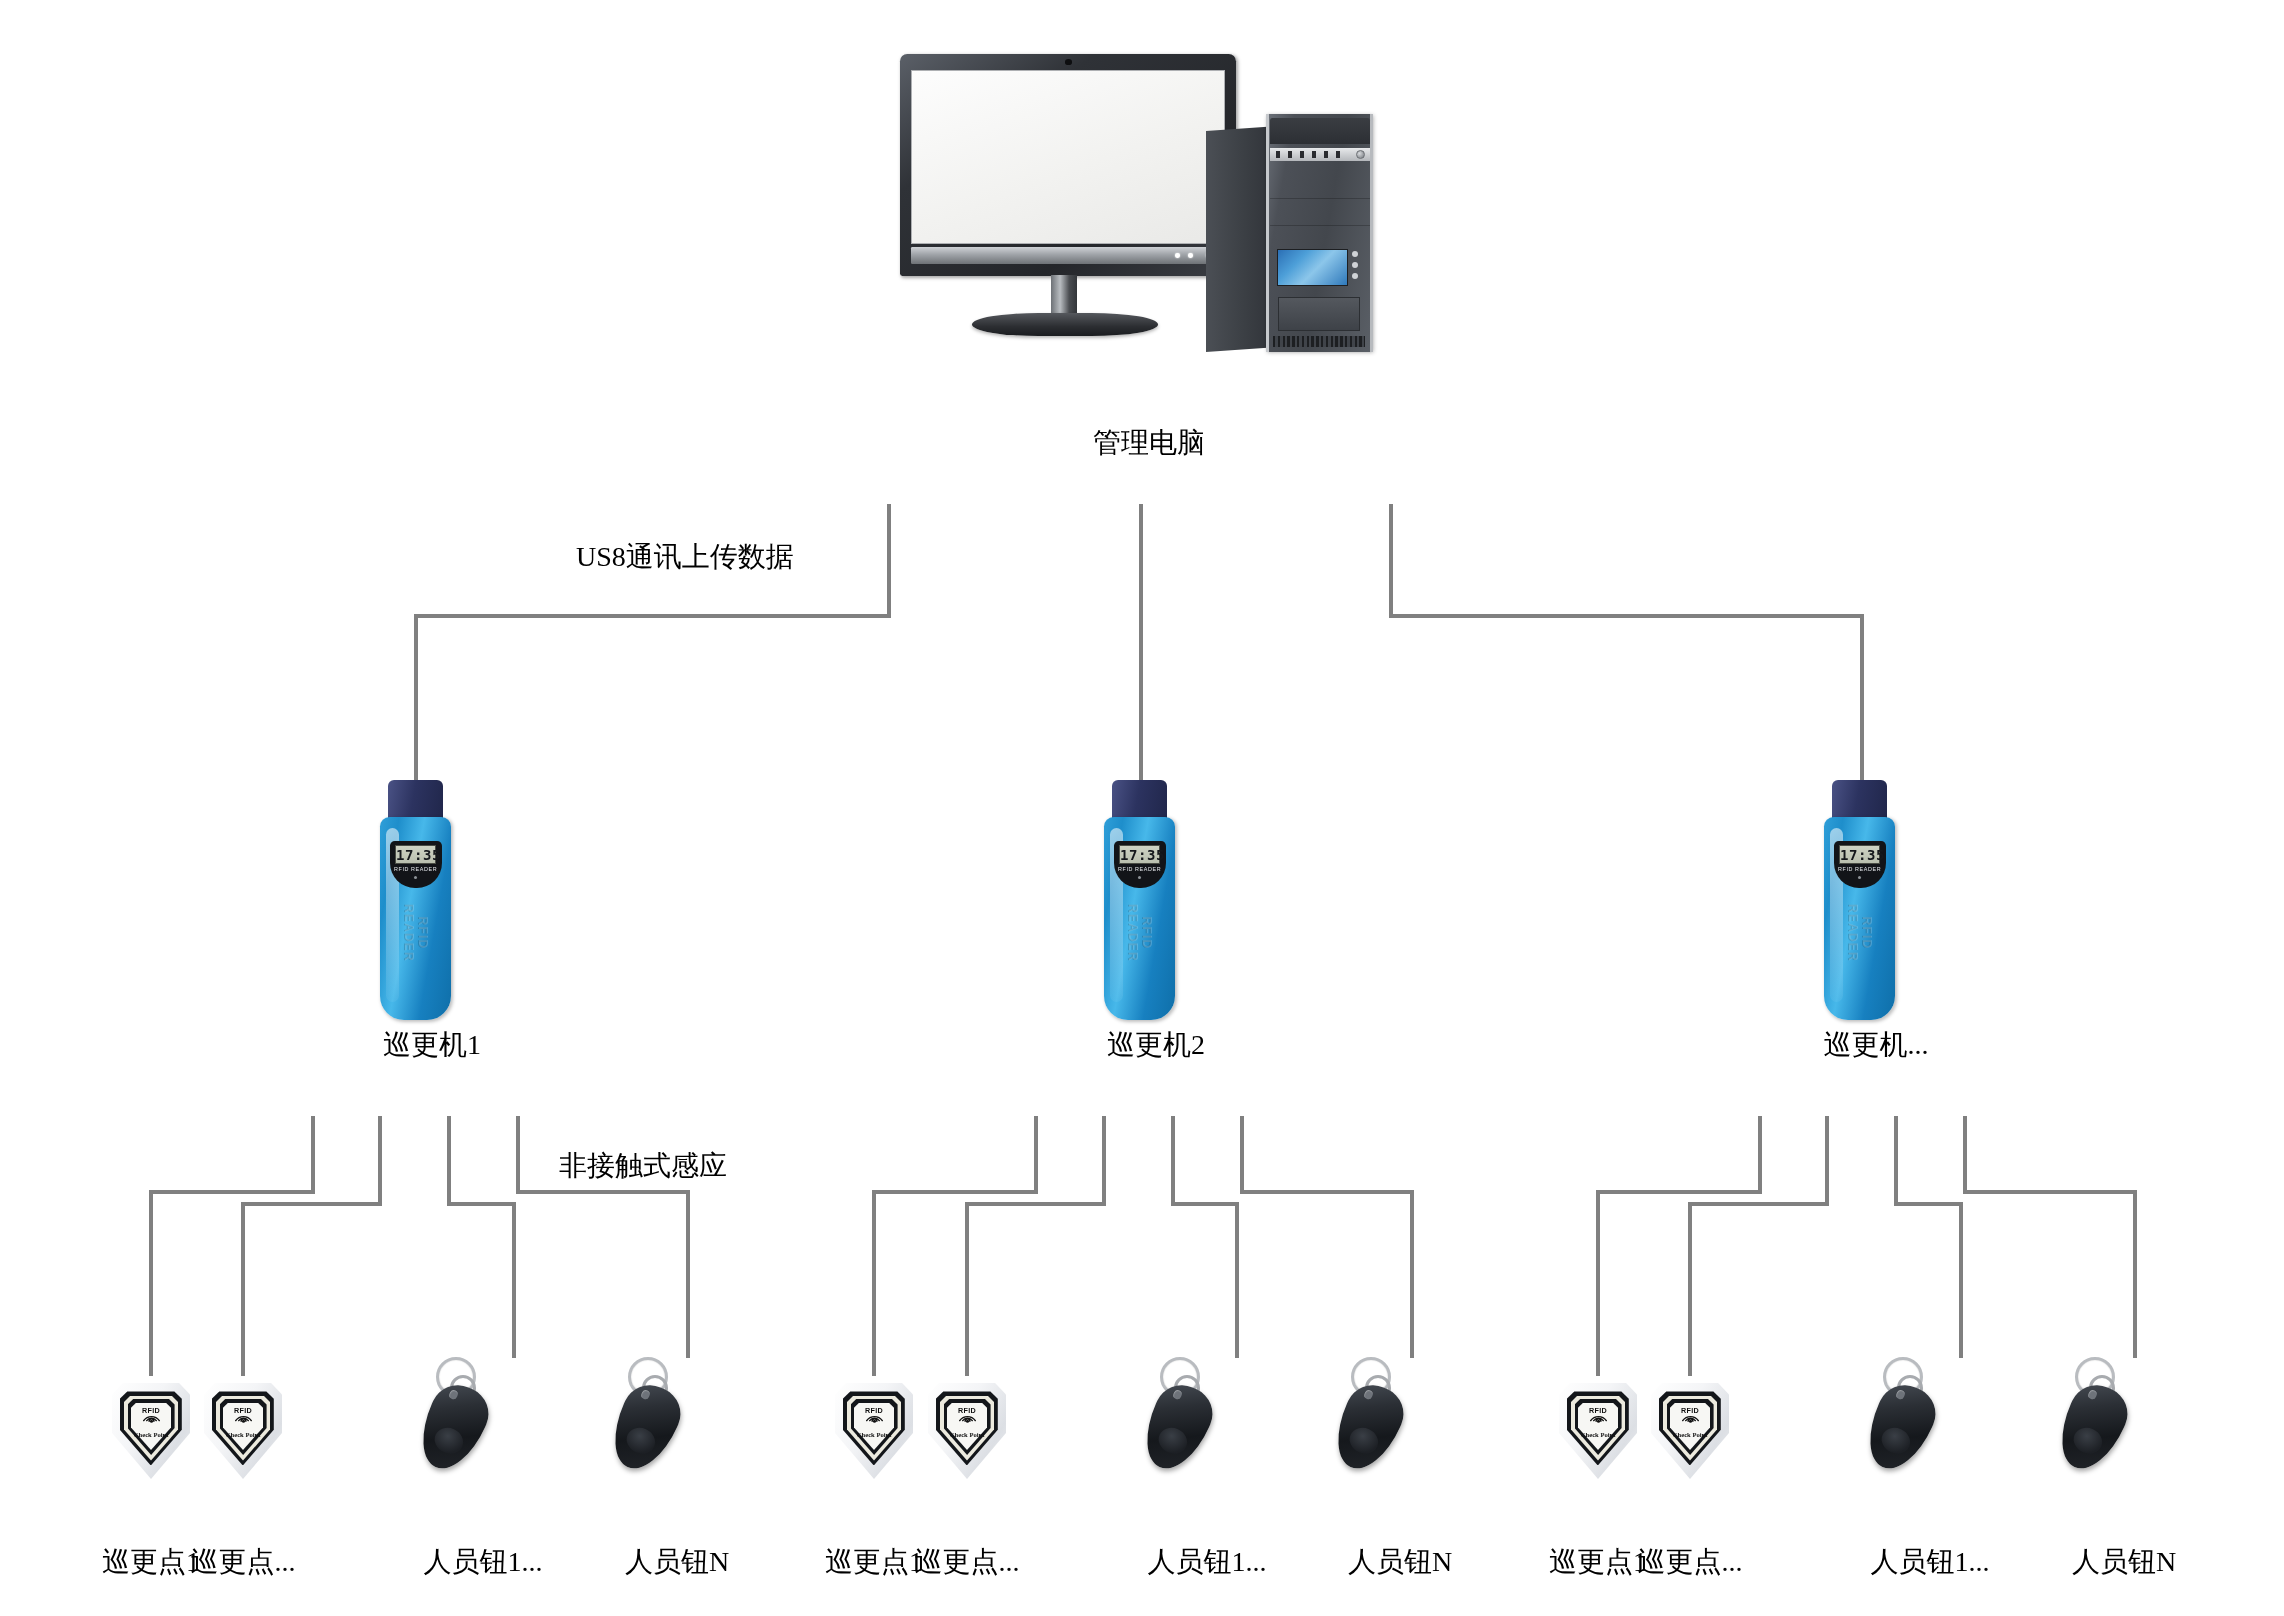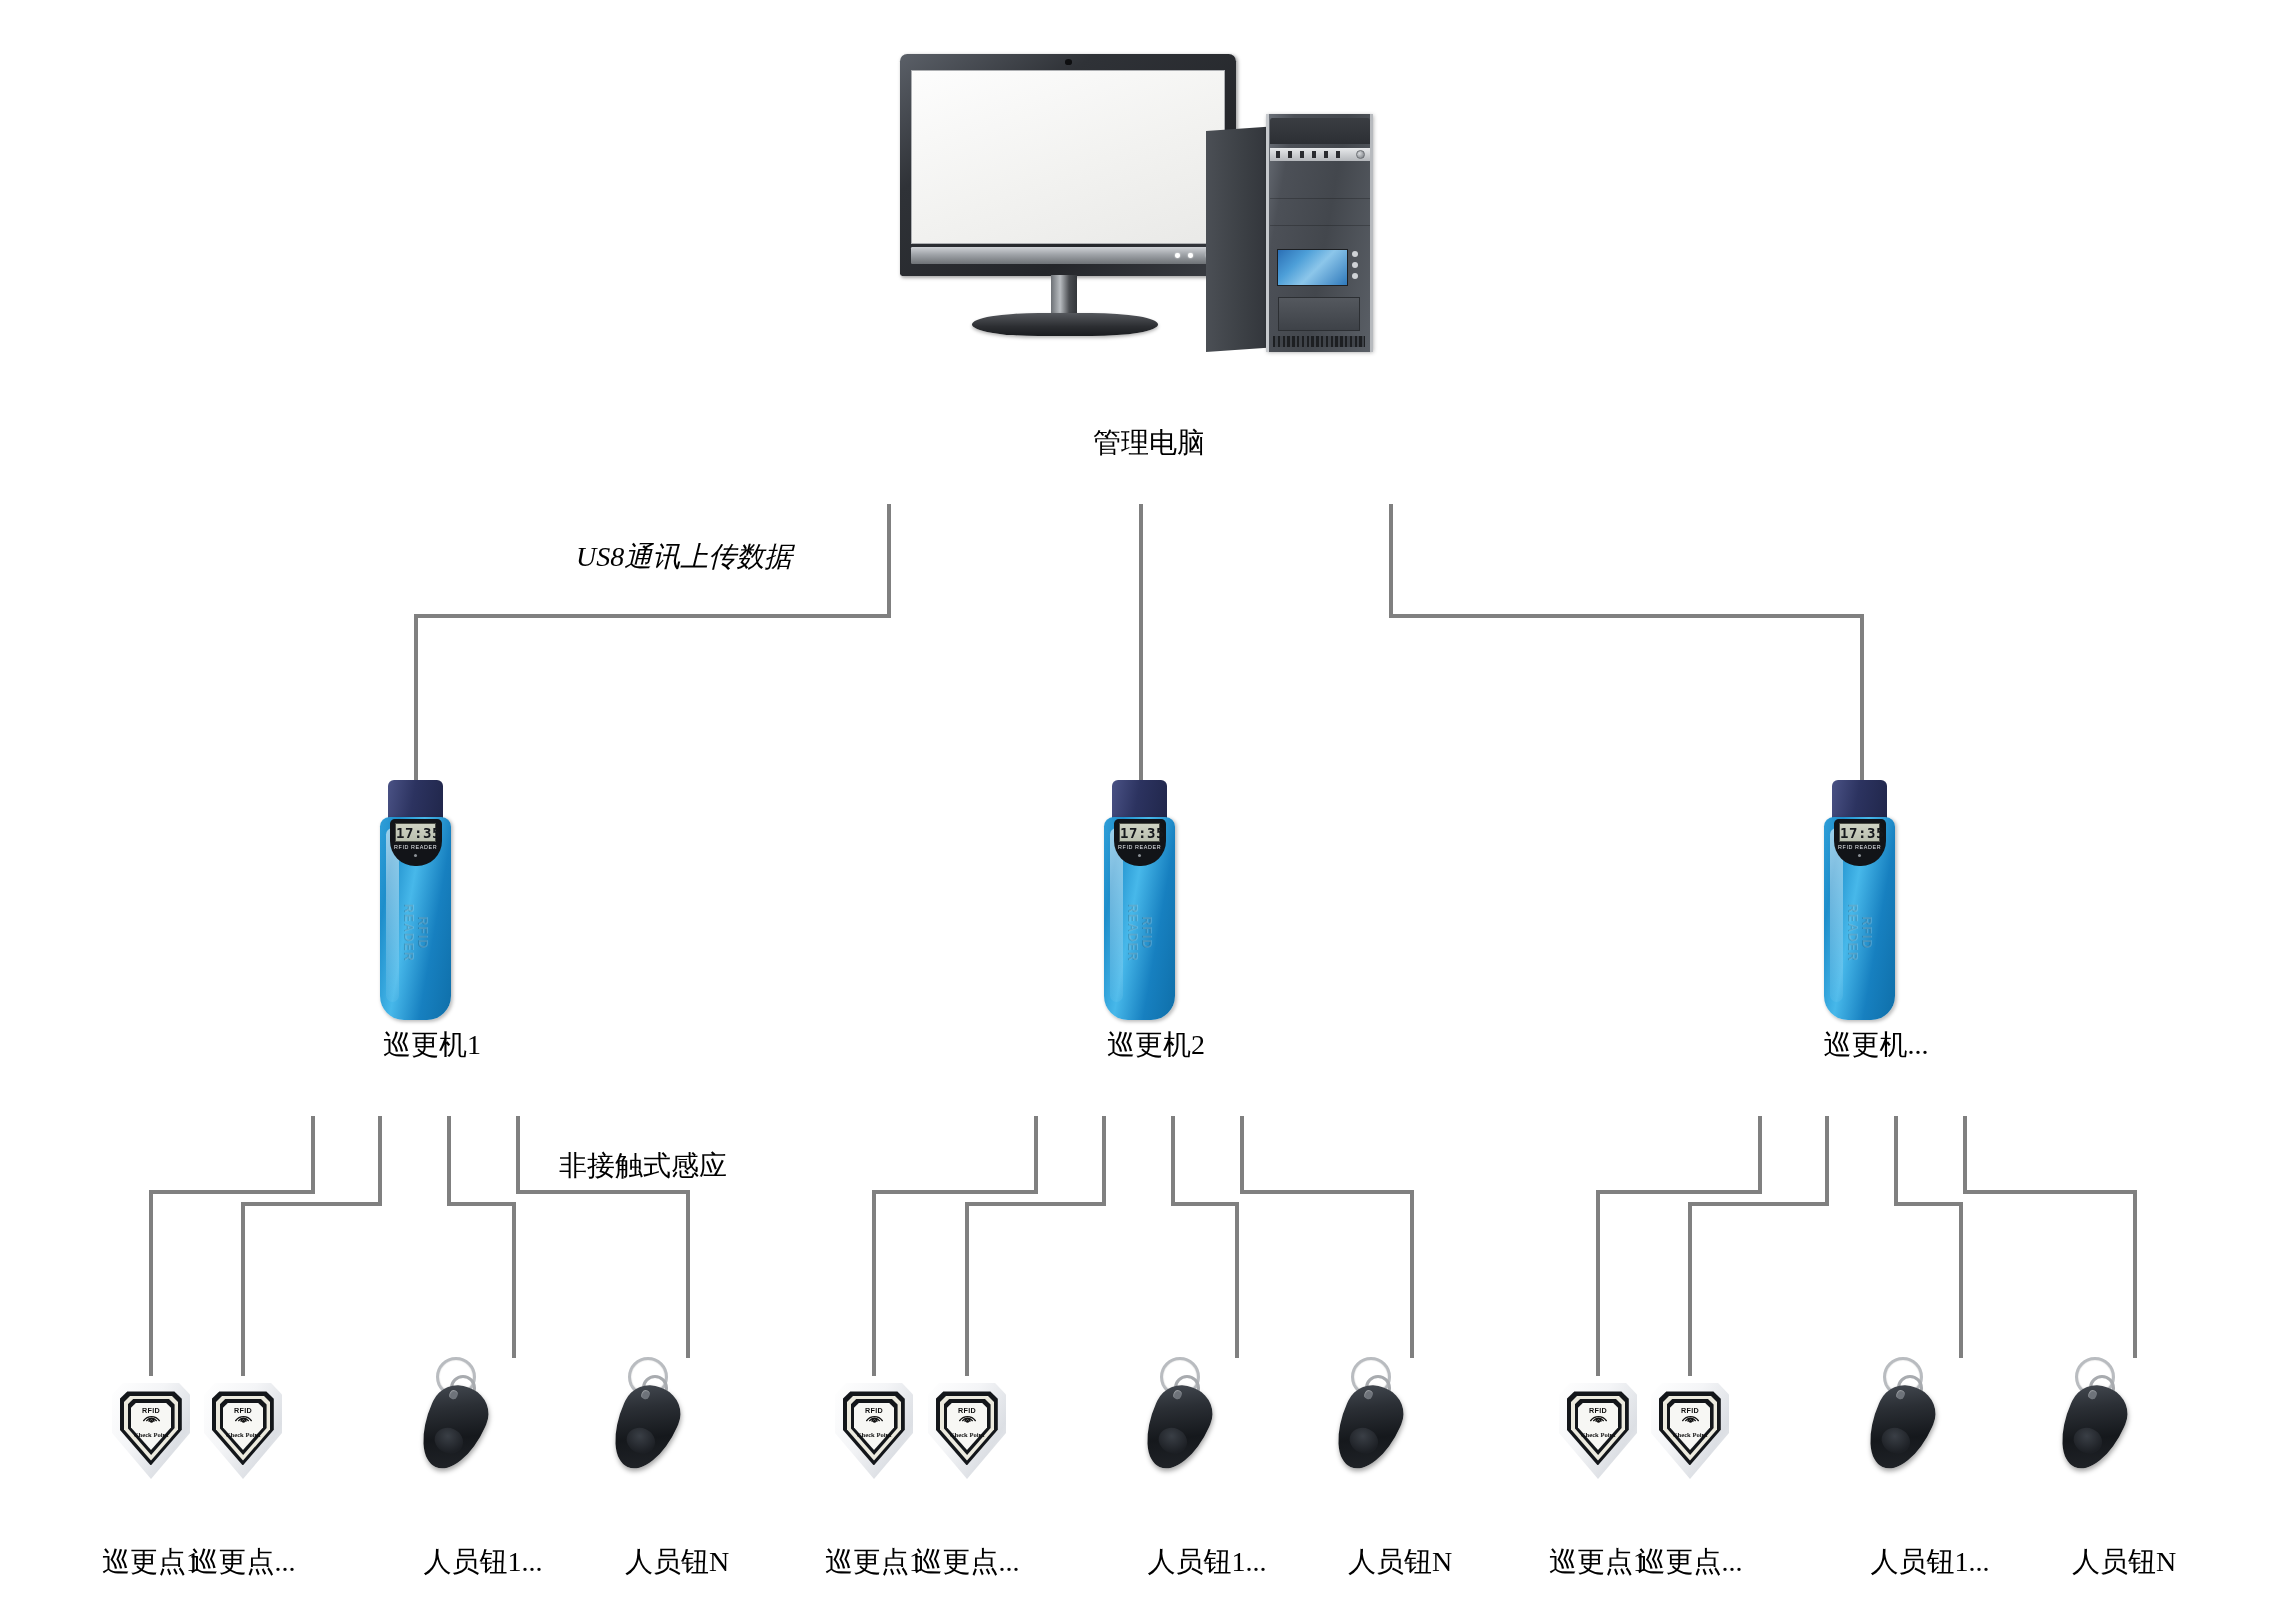--- a/index.html
+++ b/index.html
@@ -286,21 +286,21 @@
     left: 6px;
     top: 10.8px;
     width: 13.2px;
     height: 174px;
     background: linear-gradient(180deg, rgba(255,255,255,0.55), rgba(255,255,255,0.05));
     border-radius: 7.2px;
   }
   .dev-panel {
     position: absolute;
     left: 9.6px;
-    top: 2px;
+    top: 24px;
     width: 52px;
     height: 47px;
     background: #121418;
     border-radius: 4.8px 4.8px 25px 25px;
   }
   .dev-lcd {
     position: absolute;
     left: 5.4px;
     top: 3.6px;
     width: 41px;
@@ -530,21 +530,21 @@
   <div class="ln" style="left:1139px; top:504px; width:3.6px; height:288px;"></div>
 
   <div class="ln" style="left:887px; top:504px; width:3.6px; height:114px;"></div>
   <div class="ln" style="left:414px; top:614px; width:476px; height:3.6px;"></div>
   <div class="ln" style="left:414px; top:614px; width:3.6px; height:178px;"></div>
 
   <div class="ln" style="left:1389px; top:504px; width:3.6px; height:114px;"></div>
   <div class="ln" style="left:1389px; top:614px; width:474px; height:3.6px;"></div>
   <div class="ln" style="left:1860px; top:614px; width:3.6px; height:178px;"></div>
 
-  <div class="lbl" style="left:576px; top:543px;font-style:italic;">US8通讯上传数据</div>
+  <div class="lbl" style="left:576px; top:543px;">US8通讯上传数据</div>
 
   <div class="device" style="left:380px; top:780px;">
     <div class="dev-cap"></div>
     <div class="dev-body">
       <div class="dev-gloss"></div>
       <div class="dev-panel">
         <div class="dev-lcd">17:35</div>
         <div class="dev-panel-txt">RFID READER</div>
         <div class="dev-panel-dot"></div>
       </div>

